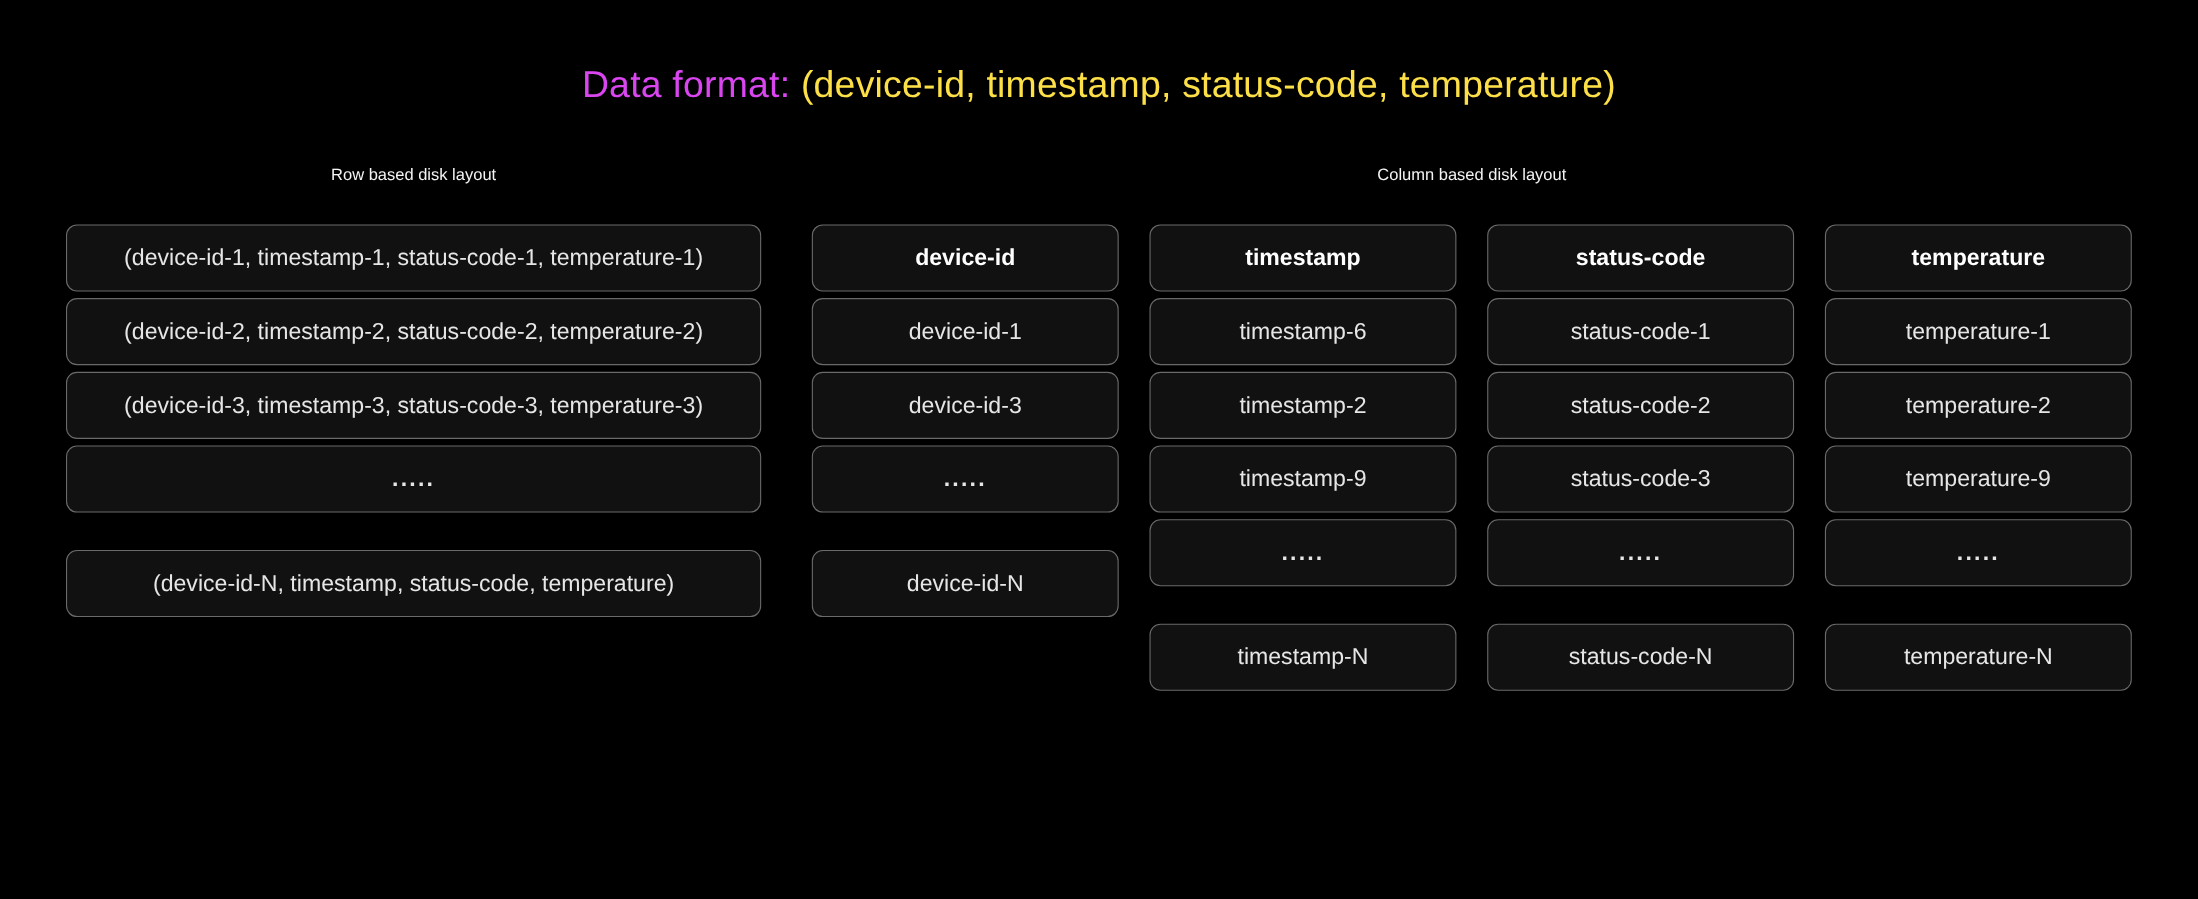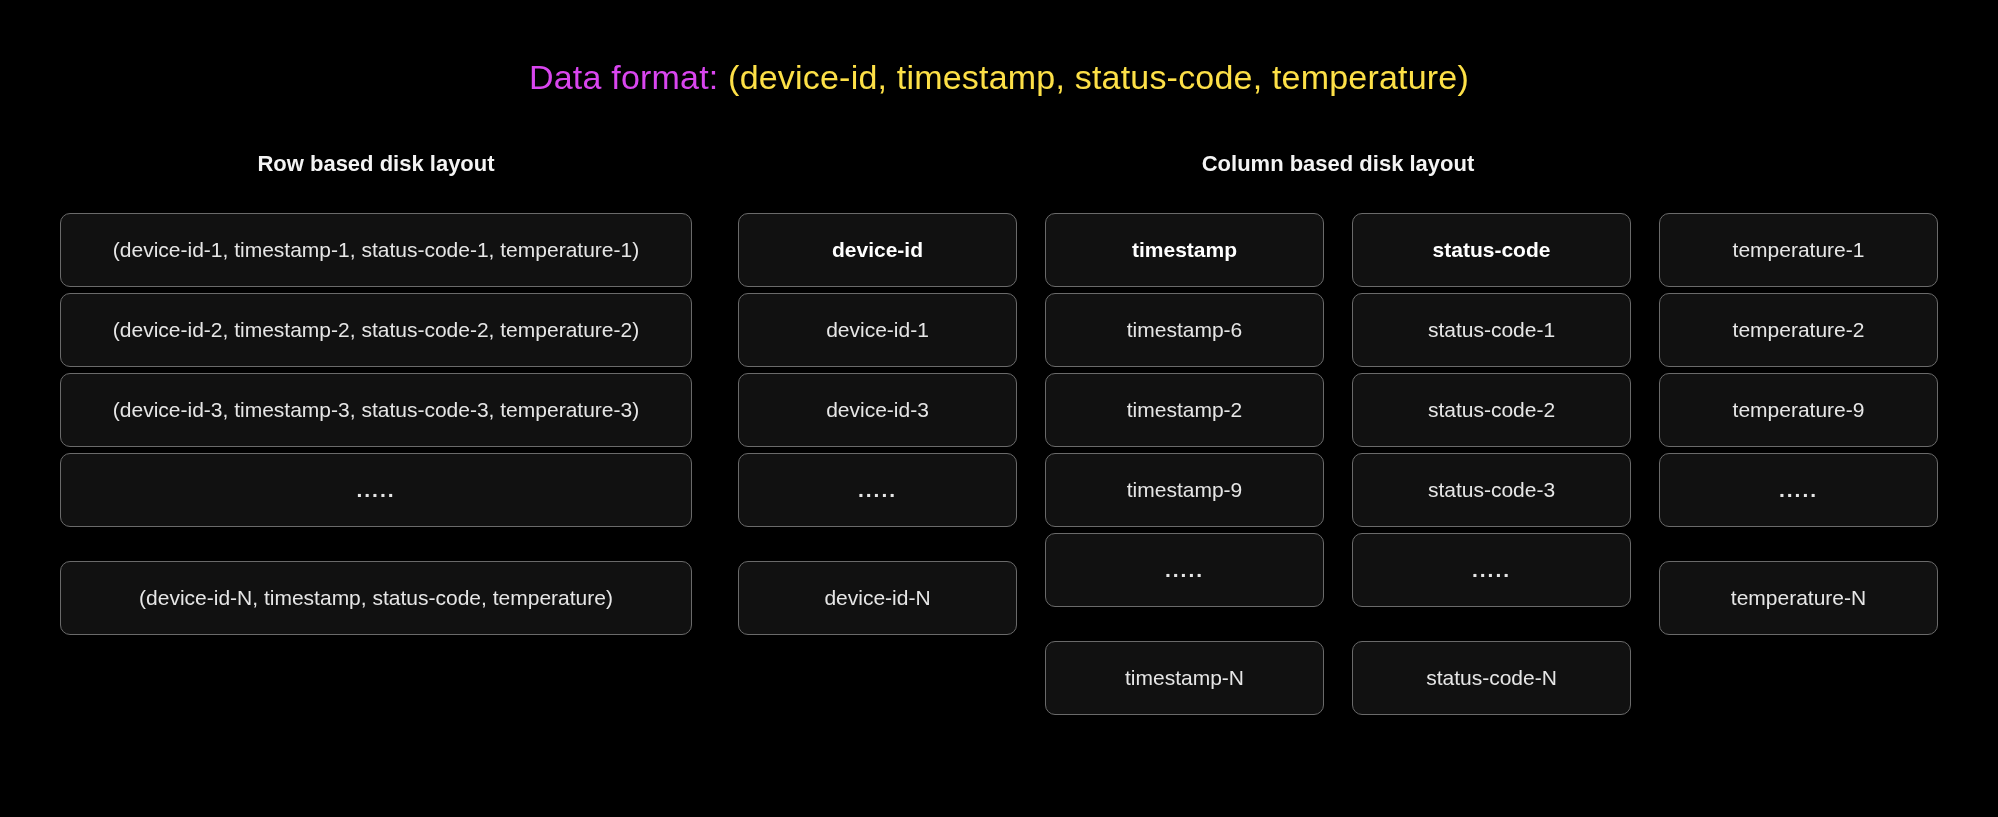--- a/index.html
+++ b/index.html
@@ -25,38 +25,38 @@
   .content {
     display: flex;
     flex-direction: row;
     justify-content: space-between;
     padding: 0 60px;
     margin-top: 54px;
   }
   .left-panel { width: 632px; }
   .right-panel { width: 1200px; }
   .section-heading {
-    font-size: 22px;
-    font-weight: 700;
+    font-size: 15px;
+    font-weight: 400;
     color: #f4f4f4;
     text-align: center;
     margin-bottom: 36px;
   }
   .row-stack { display: flex; flex-direction: column; gap: 6px; }
   .cell {
     background: #111111;
     border: 1px solid #6a6a6a;
     border-radius: 10px;
     color: #e6e6e6;
     font-size: 21px;
     font-weight: 400;
     display: flex;
     align-items: center;
     justify-content: center;
-    height: 74px;
+    height: 61px;
     padding: 0 14px;
     white-space: nowrap;
   }
   .cell.header-cell { font-weight: 700; color: #ffffff; }
   .cell.bold-dots { font-weight: 700; letter-spacing: 2px; }
   .row-cell { width: 100%; }
   .spacer { height: 22px; }
   .col-grid {
     display: flex;
     flex-direction: row;
@@ -114,20 +114,21 @@
         <div class="cell header-cell">status-code</div>
         <div class="cell">status-code-1</div>
         <div class="cell">status-code-2</div>
         <div class="cell">status-code-3</div>
         <div class="cell bold-dots">.....</div>
         <div class="spacer"></div>
         <div class="cell">status-code-N</div>
       </div>
 
       <div class="col">
+        <div class="cell header-cell">temperature</div>
         <div class="cell">temperature-1</div>
         <div class="cell">temperature-2</div>
         <div class="cell">temperature-9</div>
         <div class="cell bold-dots">.....</div>
         <div class="spacer"></div>
         <div class="cell">temperature-N</div>
       </div>
 
     </div>
   </div>

